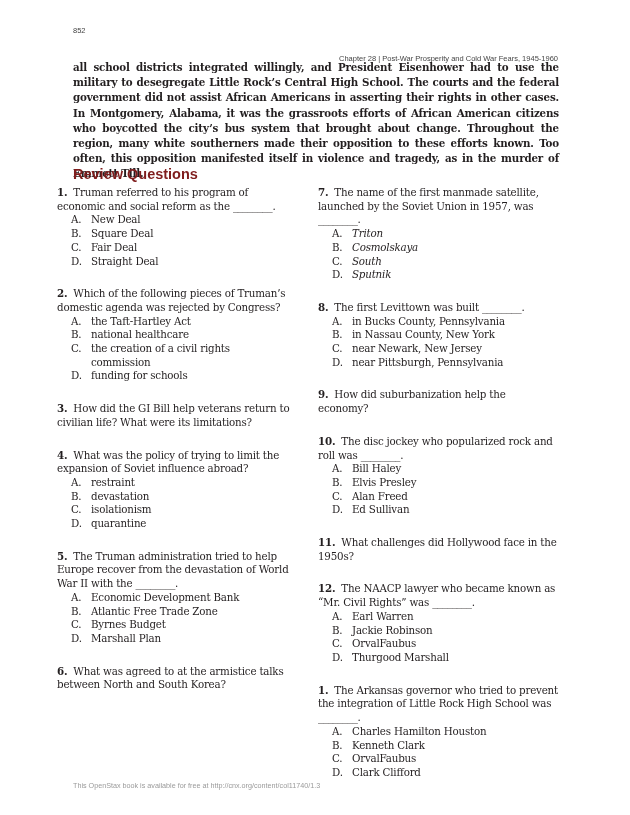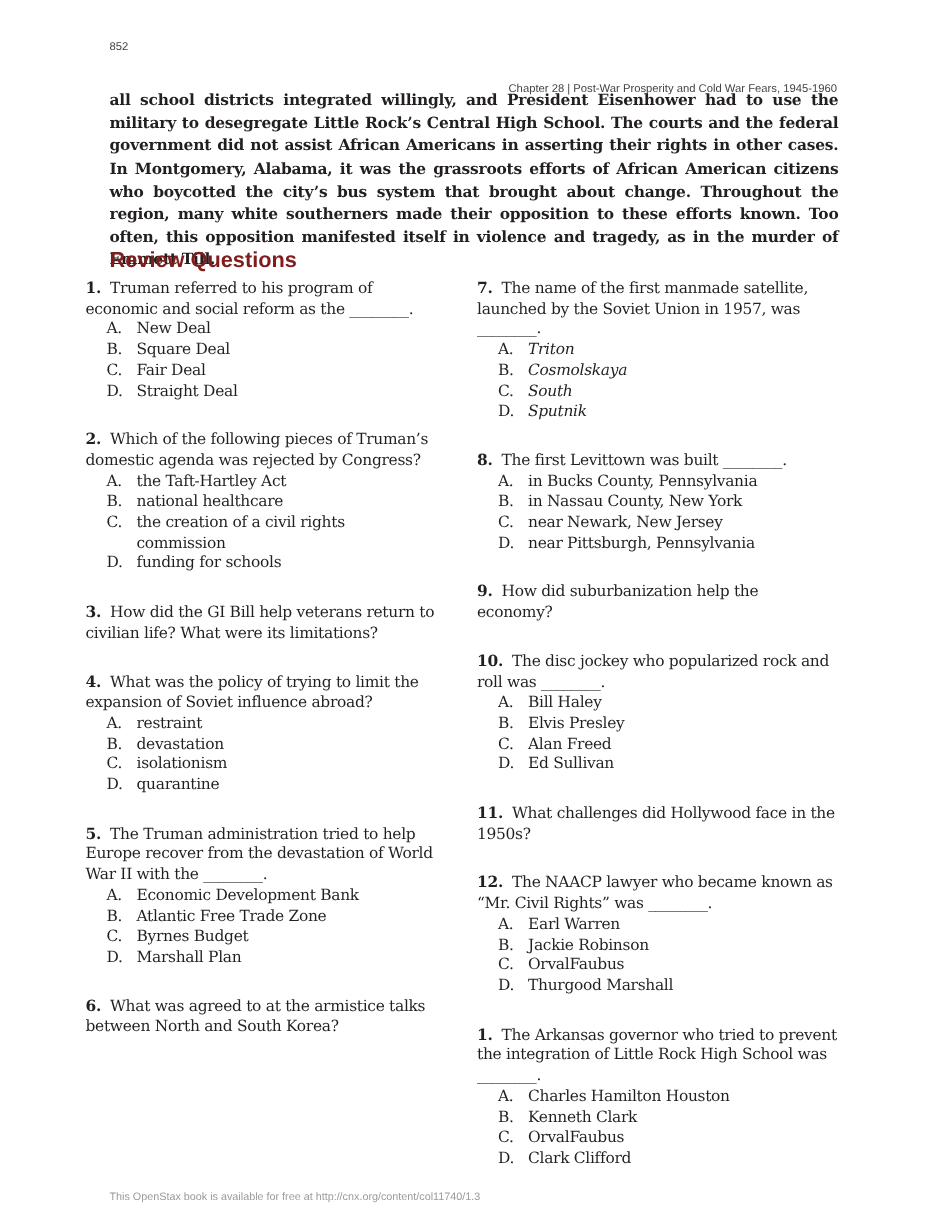--- a/index.html
+++ b/index.html
@@ -11,21 +11,21 @@
   .col { position:absolute; width:235px; font-family:"DejaVu Serif", serif; font-size:10.3px; line-height:13.7px; letter-spacing:-0.2px; }
   .col-left { left:57px; top:186px; }
   .col-right { left:318px; top:186px; width:240px; }
   .q { margin:0 0 19px 0; }
   .q-stem { margin:0; }
   .q-num { font-weight:bold; margin-right:6px; }
   .opts { list-style:none; margin:0; padding:0 0 0 14px; }
   .opts li { display:flex; }
   .opt-letter { width:20px; display:inline-block; }
   .italic { font-style:italic; }
-  .footer { position:absolute; left:73px; top:781px; font-family:"Liberation Sans", sans-serif; font-size:7.2px; color:#9a9a9a;margin-top:12px; }
+  .footer { position:absolute; left:73px; top:781px; font-family:"Liberation Sans", sans-serif; font-size:7.2px; color:#9a9a9a; }
 </style>
 </head>
 <body>
 
 <div class="header-page">852</div>
 <div class="header-chapter">Chapter 28 | Post-War Prosperity and Cold War Fears, 1945-1960</div>
 
 <p class="body-para">all school districts integrated willingly, and President Eisenhower had to use the military to desegregate Little Rock’s Central High School. The courts and the federal government did not assist African Americans in asserting their rights in other cases. In Montgomery, Alabama, it was the grassroots efforts of African American citizens who boycotted the city’s bus system that brought about change. Throughout the region, many white southerners made their opposition to these efforts known. Too often, this opposition manifested itself in violence and tragedy, as in the murder of Emmett Till.</p>
 
 <h2 class="section-title">Review Questions</h2>

